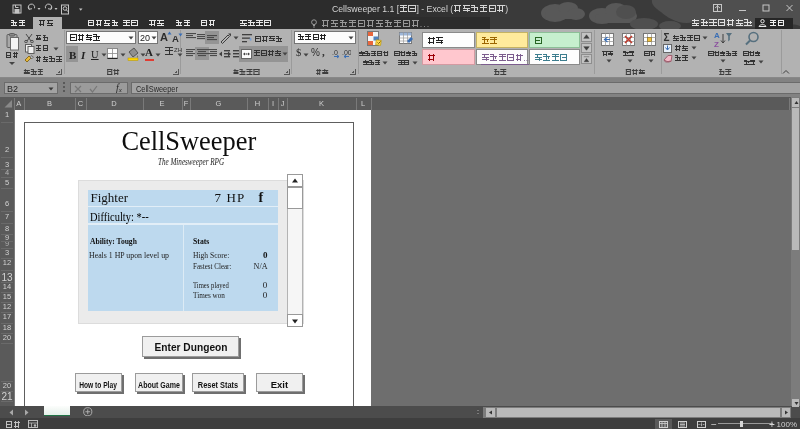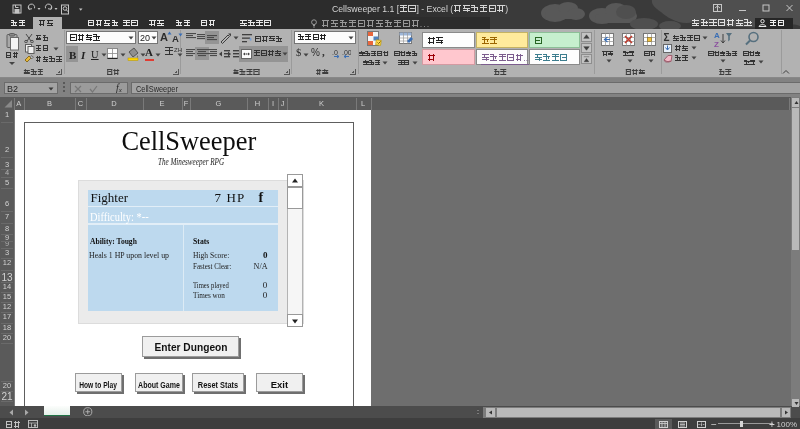--- a/index.html
+++ b/index.html
@@ -519,21 +519,21 @@
 <div class="t" style="left:188.8px;transform:translateX(-50%);top:127.8px;font-size:26.4px;color:#0e0e0e;font-family:'Liberation Serif',serif;">CellSweeper</div>
 <div class="t" style="left:190.6px;transform:translateX(-50%);top:157.8px;font-size:9.5px;color:#222;font-family:'Liberation Serif',serif;"><span style="display:inline-block;transform:scaleX(0.75);transform-origin:center top;"><i>The Minesweeper RPG</i></span></div>
 <div class="r" style="left:77.5px;top:179.5px;width:226.5px;height:144px;background:#ebebeb;border:1px solid #dcdcdc;box-sizing:border-box;"></div>
 <div class="r" style="left:88px;top:189.8px;width:189.7px;height:121.7px;background:#bdd9ee;"></div>
 <div class="r" style="left:88px;top:205.8px;width:189.7px;height:1.5px;background:#e2eef7;"></div>
 <div class="r" style="left:88px;top:223.3px;width:189.7px;height:1.5px;background:#e2eef7;"></div>
 <div class="r" style="left:182.7px;top:224.8px;width:1.5px;height:86.7px;background:#dcebf5;width:1.5px"></div>
 <div class="t" style="left:90.5px;top:191.4px;font-size:13px;color:#101010;font-family:'Liberation Serif',serif;">Fighter</div>
 <div class="t" style="right:554.7px;top:191.4px;font-size:13px;color:#101010;font-family:'Liberation Serif',serif;letter-spacing:1.1px;">7 HP</div>
 <div class="t" style="left:258.5px;top:191.0px;font-size:14px;color:#101010;font-family:'Liberation Serif',serif;"><b>f</b></div>
-<div class="t" style="left:89.9px;top:210.8px;font-size:12px;color:#ffffff;font-family:'Liberation Serif',serif;"><span style="display:inline-block;transform:scaleX(0.87);transform-origin:left top;">Difficulty: *--</span></div>
+<div class="t" style="left:89.9px;top:210.8px;font-size:12px;color:#000000;font-family:'Liberation Serif',serif;"><span style="display:inline-block;transform:scaleX(0.87);transform-origin:left top;">Difficulty: *--</span></div>
 <div class="t" style="left:89.6px;top:236.8px;font-size:9px;color:#111;font-family:'Liberation Serif',serif;"><span style="display:inline-block;transform:scaleX(0.84);transform-origin:left top;"><b>Ability: Tough</b></span></div>
 <div class="t" style="left:88.9px;top:251.4px;font-size:9px;color:#222;font-family:'Liberation Serif',serif;"><span style="display:inline-block;transform:scaleX(0.87);transform-origin:left top;">Heals 1 HP upon level up</span></div>
 <div class="t" style="left:192.7px;top:236.8px;font-size:9px;color:#111;font-family:'Liberation Serif',serif;"><span style="display:inline-block;transform:scaleX(0.86);transform-origin:left top;"><b>Stats</b></span></div>
 <div class="t" style="left:192.7px;top:251.4px;font-size:9px;color:#222;font-family:'Liberation Serif',serif;"><span style="display:inline-block;transform:scaleX(0.84);transform-origin:left top;">High Score:</span></div>
 <div class="t" style="right:532.5px;top:251.4px;font-size:9px;color:#111;font-family:'Liberation Serif',serif;"><b>0</b></div>
 <div class="t" style="left:192.7px;top:261.7px;font-size:9px;color:#222;font-family:'Liberation Serif',serif;"><span style="display:inline-block;transform:scaleX(0.78);transform-origin:left top;">Fastest Clear:</span></div>
 <div class="t" style="right:532.5px;top:261.7px;font-size:9px;color:#222;font-family:'Liberation Serif',serif;"><span style="display:inline-block;transform:scaleX(0.9);transform-origin:right top;">N/A</span></div>
 <div class="t" style="left:192.7px;top:280.9px;font-size:9px;color:#222;font-family:'Liberation Serif',serif;"><span style="display:inline-block;transform:scaleX(0.74);transform-origin:left top;">Times played</span></div>
 <div class="t" style="right:532.8px;top:280.9px;font-size:9px;color:#222;font-family:'Liberation Serif',serif;">0</div>
 <div class="t" style="left:192.7px;top:291.2px;font-size:9px;color:#222;font-family:'Liberation Serif',serif;"><span style="display:inline-block;transform:scaleX(0.8);transform-origin:left top;">Times won</span></div>

